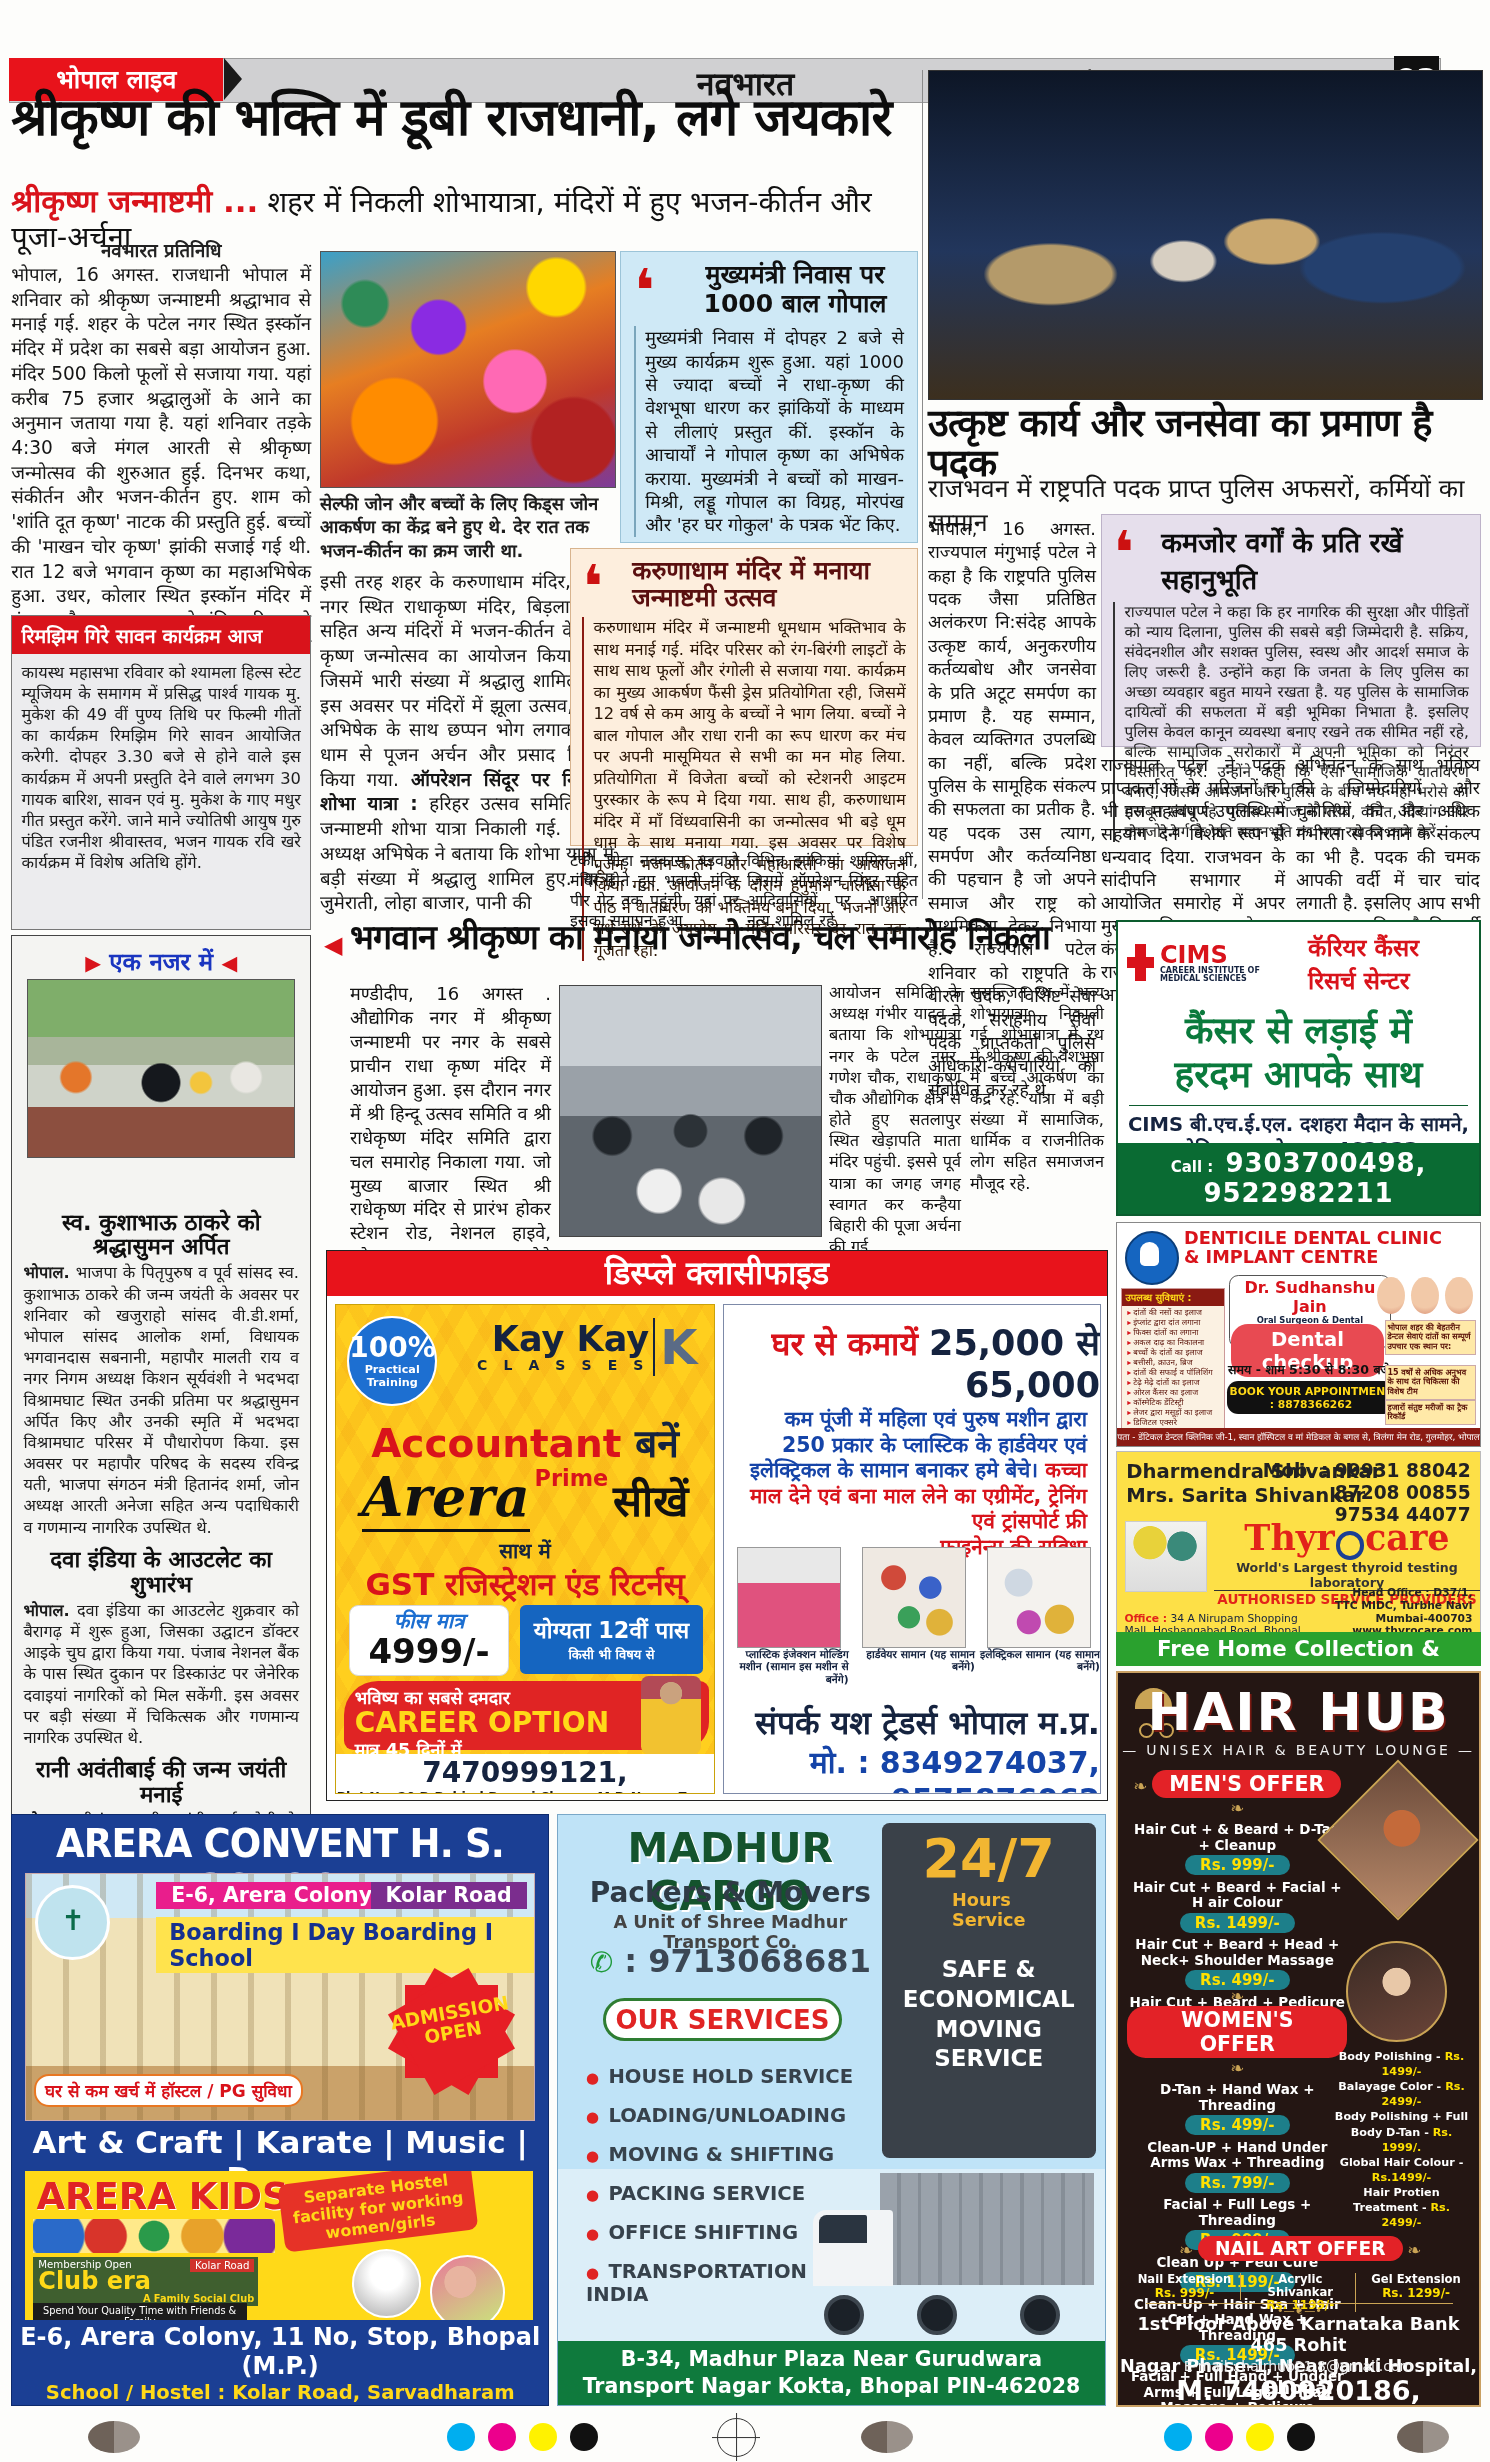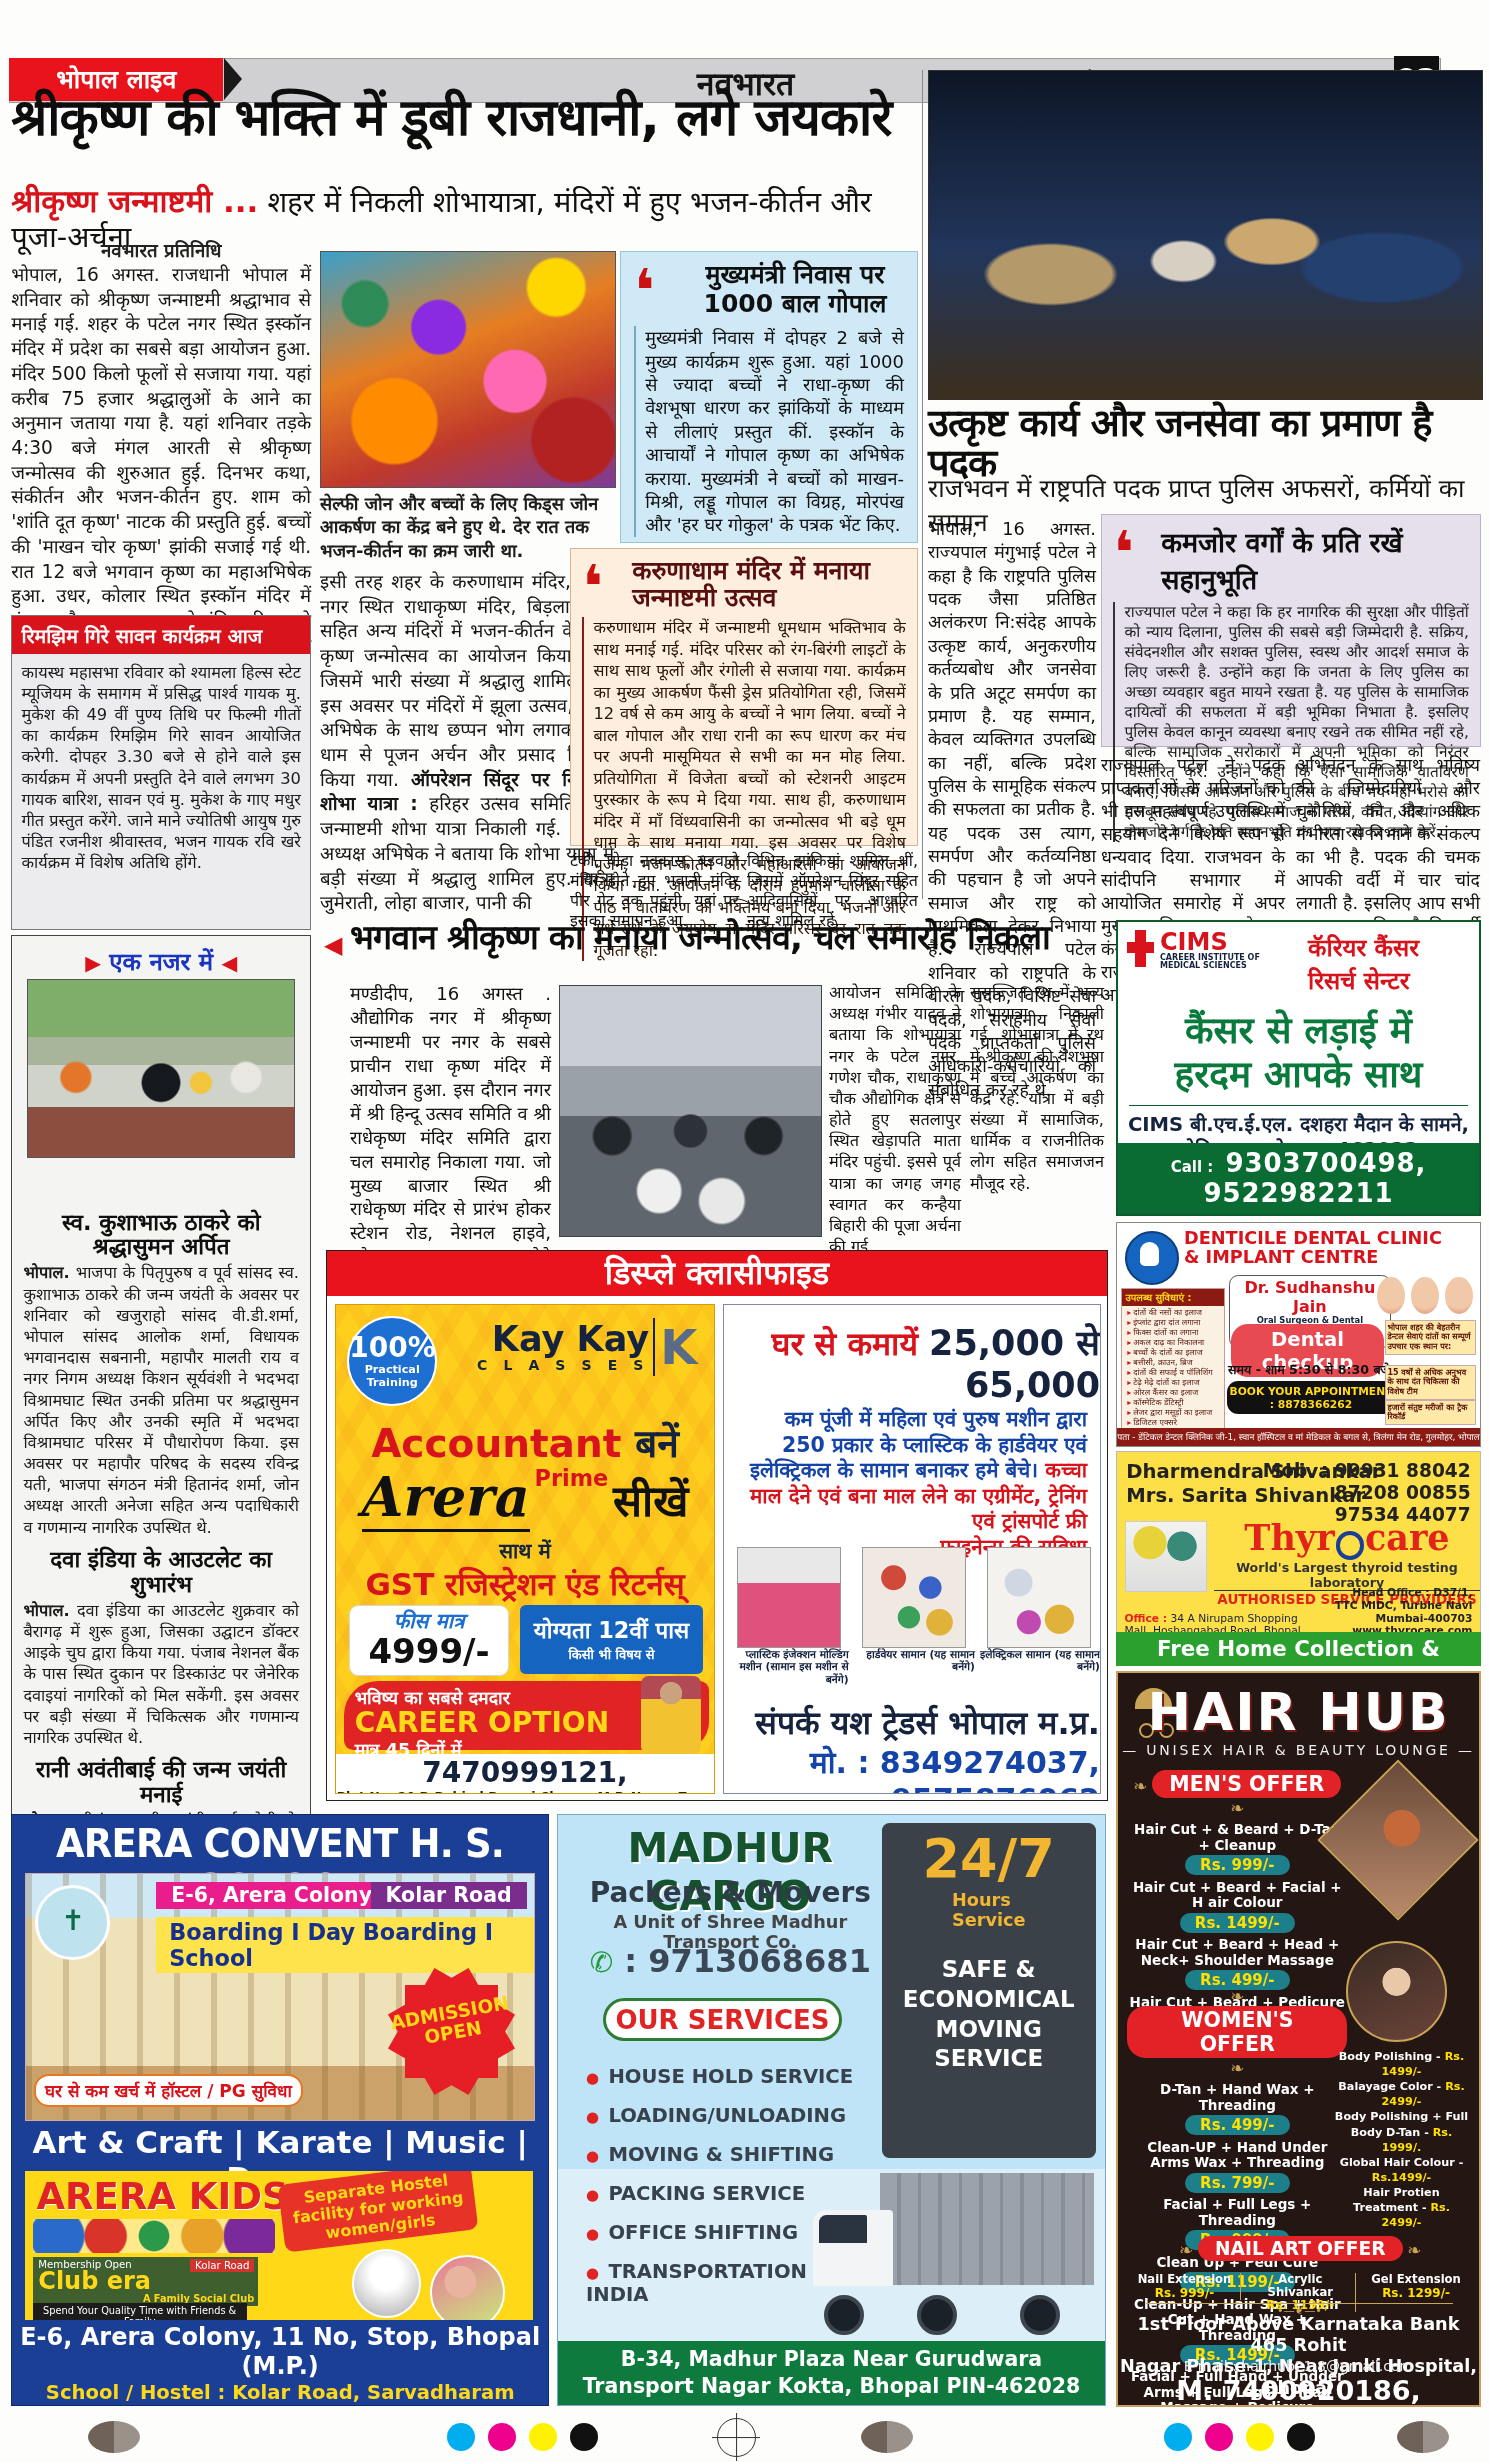--- a/index.html
+++ b/index.html
@@ -150,21 +150,21 @@
   #ys-im3{left:263px;background:
      radial-gradient(circle at 70% 72%,#e0b23a 0 14%,transparent 15%),
      radial-gradient(circle at 40% 75%,#c04ab0 0 12%,transparent 13%),
      radial-gradient(circle at 30% 35%,#cfd8e2 0 14%,transparent 15%),#f4f2ee}
   .ys-cap{position:absolute;top:102px;width:121px;font-size:10.7px;font-weight:bold;color:#15233f;line-height:1.15}
   #ys-contact{position:absolute;left:0;top:395px;width:100%;font-size:32px;font-weight:bold;color:#15233f}
   #ys-phone{position:absolute;left:0;top:436px;width:100%;font-size:30px;font-weight:bold;color:#1544a8}
   
   .rad{left:1116px;width:365px;box-sizing:border-box}
   #cims{top:920px;height:296px;border:2.8px solid #0c5c2e;background:#fff;position:absolute}
-  #cims-head{display:flex;align-items:flex-start;padding:7.5px 9.3px 0}
+  #cims-head{display:flex;align-items:center;padding:7.5px 9.3px 0}
   #cims-cross{width:37px;height:37px;background:
       linear-gradient(#d9131b,#d9131b) 50% 0/11.2px 100% no-repeat,
       linear-gradient(#d9131b,#d9131b) 0 50%/100% 11.2px no-repeat}
   #cims-brand{margin-left:5.6px;line-height:1}
   #cims-brand .n{color:#d9131b;font-size:24px;font-weight:bold}
   #cims-brand .s{color:#15233f;font-size:8px;font-weight:bold}
   #cims-title{margin-left:9.3px;color:#d9131b;font-size:24px;font-weight:bold}
   .cims-tag{text-align:center;color:#0a7a3c;font-size:37px;font-weight:bold;line-height:1.2}
   #cims-div{border-top:1.9px solid #0c5c2e;margin:7.5px 11.2px}
   .cims-addr{text-align:center;color:#15233f;font-size:19.6px;font-weight:bold;line-height:1.25}

